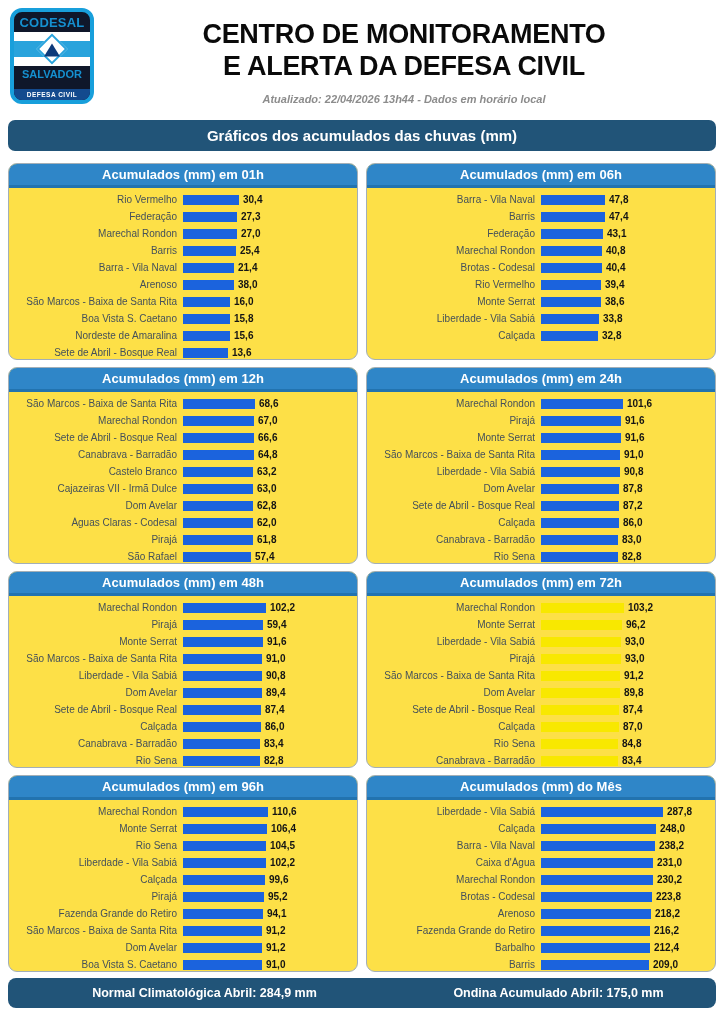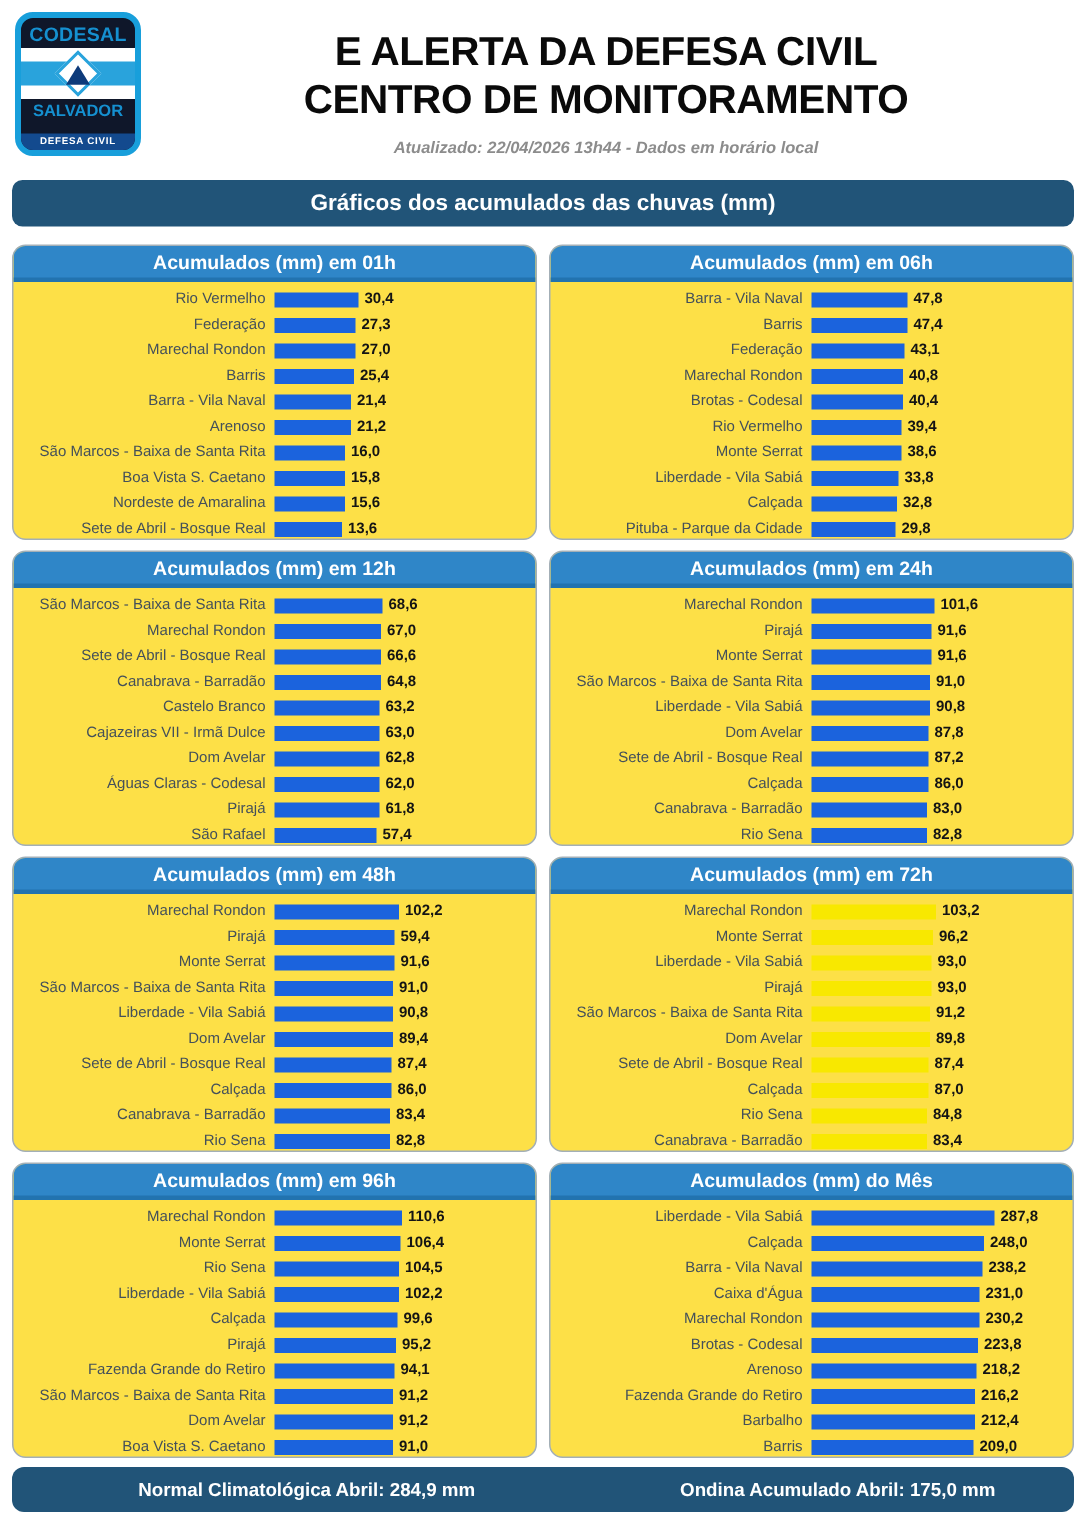--- a/index.html
+++ b/index.html
@@ -65,22 +65,22 @@
         <div class="lc-band"></div>
         <div class="lc-diamond"></div>
         <div class="lc-tri"></div>
       </div>
       <div class="lc-mid">SALVADOR</div>
       <div class="lc-bot">DEFESA CIVIL</div>
     </div>
 
     <div class="title-block">
       <div class="main-title">
+        <div>CENTRO DE MONITORAMENTO</div>
         <div>E ALERTA DA DEFESA CIVIL</div>
-        <div>CENTRO DE MONITORAMENTO</div>
       </div>
       <div class="updated">Atualizado: 22/04/2026 13h44 - Dados em horário local</div>
     </div>
 
   </header>
 
   <div class="section-bar">Gráficos dos acumulados das chuvas (mm)</div>
 
   <div class="grid">
   <section class="panel">
@@ -112,21 +112,21 @@
 
   <div class="chart-row">
     <span class="station-label">Barra - Vila Naval</span>
     <span class="value-bar" style="width: 51px; background: rgb(27, 99, 221);"></span>
     <span class="value-label">21,4</span>
   </div>
 
   <div class="chart-row">
     <span class="station-label">Arenoso</span>
     <span class="value-bar" style="width: 51px; background: rgb(27, 99, 221);"></span>
-    <span class="value-label">21,2</span>
+    <span class="value-label">38,0</span>
   </div>
 
   <div class="chart-row">
     <span class="station-label">São Marcos - Baixa de Santa Rita</span>
     <span class="value-bar" style="width: 47px; background: rgb(27, 99, 221);"></span>
     <span class="value-label">16,0</span>
   </div>
 
   <div class="chart-row">
     <span class="station-label">Boa Vista S. Caetano</span>
@@ -198,25 +198,20 @@
     <span class="value-bar" style="width: 58px; background: rgb(27, 99, 221);"></span>
     <span class="value-label">33,8</span>
   </div>
 
   <div class="chart-row">
     <span class="station-label">Calçada</span>
     <span class="value-bar" style="width: 57px; background: rgb(27, 99, 221);"></span>
     <span class="value-label">32,8</span>
   </div>
 
-  <div class="chart-row">
-    <span class="station-label">Pituba - Parque da Cidade</span>
-    <span class="value-bar" style="width: 56px; background: rgb(27, 99, 221);"></span>
-    <span class="value-label">29,8</span>
-  </div>
 </div>
   </section>
 
   <section class="panel">
     <div class="panel-header">Acumulados (mm) em 12h</div>
     <div class="panel-body">
   <div class="chart-row">
     <span class="station-label">São Marcos - Baixa de Santa Rita</span>
     <span class="value-bar" style="width: 72px; background: rgb(27, 99, 221);"></span>
     <span class="value-label">68,6</span>

